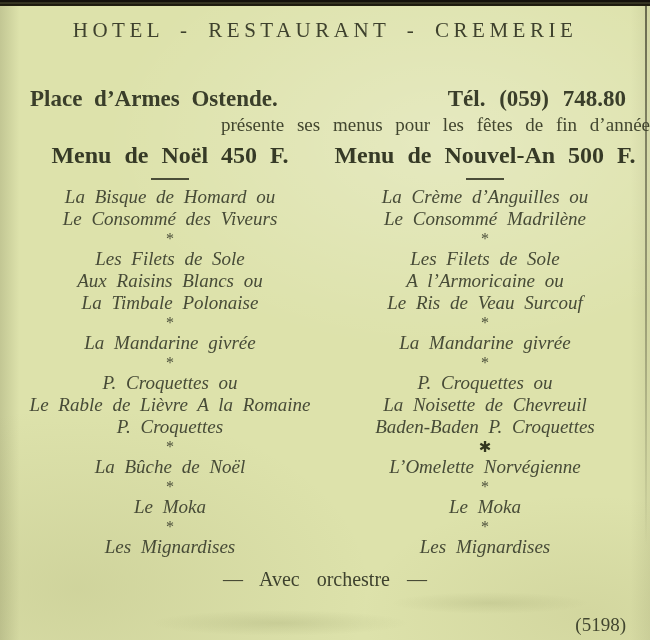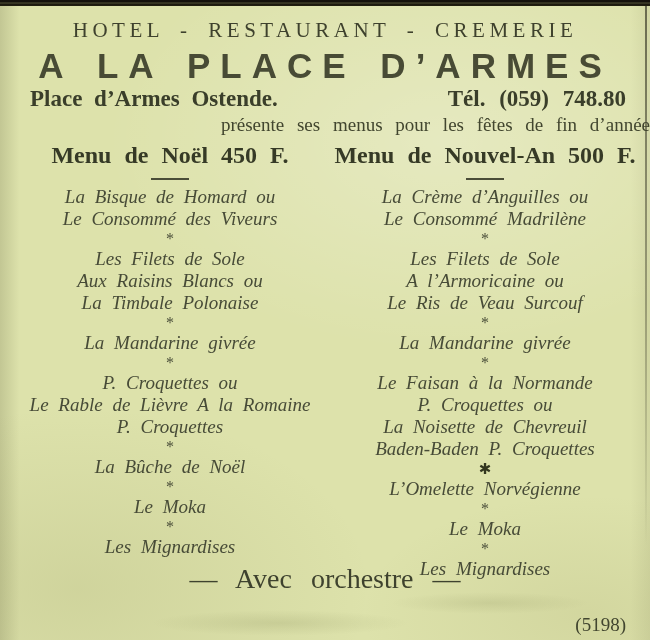--- a/index.html
+++ b/index.html
@@ -95,21 +95,21 @@
   }
   .course-sep {
     font-size: 16px; line-height: 18px;
     color: #4c503b;
   }
   .course-sep.sep-bold { font-size: 15px; color: #33371f; }
 
   .orchestra {
     position: absolute; top: 567px; left: 0; right: 0;
     text-align: center;
-    font-size: 28px; line-height: 24px; word-spacing: 12px;
+    font-size: 20px; line-height: 24px; word-spacing: 12px;
     color: #3e422e;
   }
   .reserve {
     position: absolute; top: 595px; left: 30px;
     font-size: 20px; line-height: 24px; word-spacing: 7px;
     color: #3e422e;
   }
   .lodging {
     position: absolute; top: 588px; right: 16px;
     font-size: 20px; line-height: 24px; word-spacing: 6px;
@@ -126,21 +126,20 @@
 <body>
 
 <div class="page">
 
   <div class="top-bar"></div>
   <div class="right-border"></div>
   <div class="stain s1"></div>
   <div class="stain s2"></div>
 
   <div class="tagline">HOTEL - RESTAURANT - CREMERIE</div>
-  <div class="main-title">A LA PLACE D’ARMES</div>
 
   <div class="addr-row">
     <span class="address">Place d’Armes Ostende.</span>
     <span class="phone">Tél. (059) 748.80</span>
   </div>
 
   <div class="subtitle">présente ses menus pour les fêtes de fin d’année</div>
 
   <section class="menu-col left">
       <div class="menu-title">Menu de Noël 450 F.</div>
@@ -190,21 +189,20 @@
         <div class="course-line">Les Filets de Sole</div>
         <div class="course-line">A l’Armoricaine ou</div>
         <div class="course-line">Le Ris de Veau Surcouf</div>
       </div>
       <div class="course-sep">*</div>
       <div class="course-group">
         <div class="course-line">La Mandarine givrée</div>
       </div>
       <div class="course-sep">*</div>
       <div class="course-group">
-        <div class="course-line">Le Faisan à la Normande</div>
         <div class="course-line">P. Croquettes ou</div>
         <div class="course-line">La Noisette de Chevreuil</div>
         <div class="course-line">Baden-Baden P. Croquettes</div>
       </div>
       <div class="course-sep sep-bold">✱</div>
       <div class="course-group">
         <div class="course-line">L’Omelette Norvégienne</div>
       </div>
       <div class="course-sep">*</div>
       <div class="course-group">

